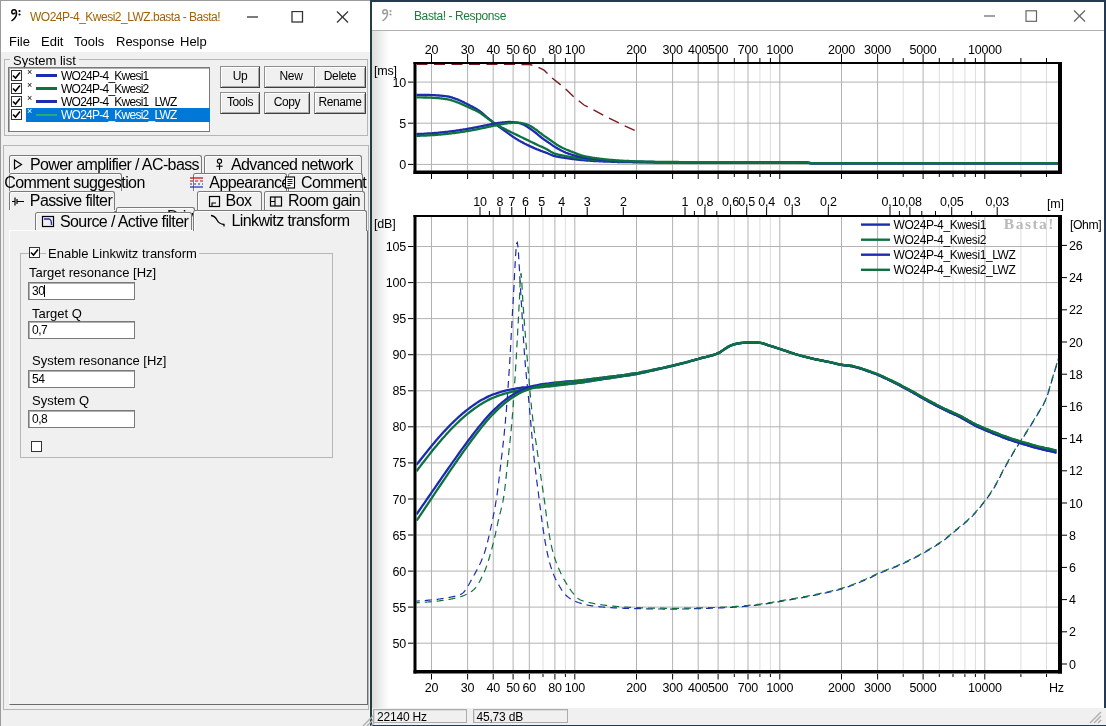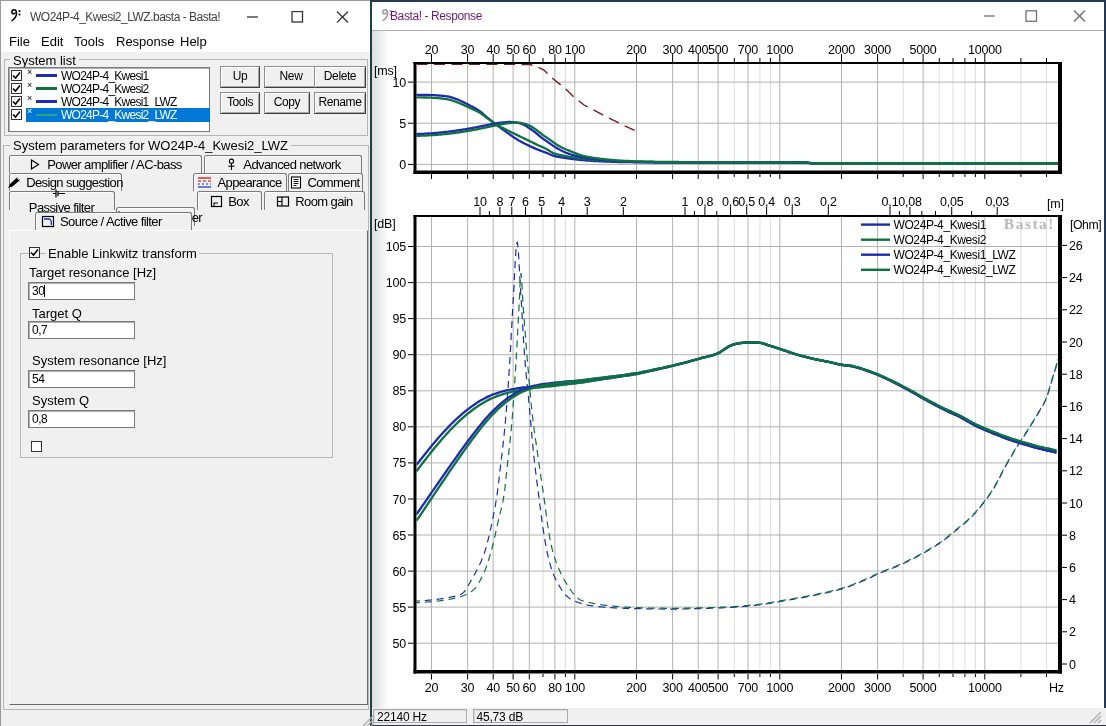--- a/index.html
+++ b/index.html
@@ -10,41 +10,41 @@
 .cb { position:absolute; width:11px; height:11px; background:#fff; border:1px solid #333; }
 .cb svg { position:absolute; left:0; top:0; }
 .btn { position:absolute; height:22px; background:#f0f0f0; border:1px solid;
   border-color:#8e8e8e #3f3f3f #3f3f3f #8e8e8e;
   box-shadow:inset 1px 1px 0 #fff, inset -1px -1px 0 #a8a8a8;
   font-size:12px; letter-spacing:-0.4px; text-align:center; line-height:19px; color:#000; }
 .gbox { position:absolute; border:1px solid #b6b6b6; }
 .tab { position:absolute; background:#f0f0f0; border:1px solid #7a7a7a; border-bottom:none;
   border-radius:2.5px 2.5px 0 0; box-shadow:inset 1px 1px 0 #fdfdfd;
   display:flex; align-items:center; justify-content:center; white-space:nowrap;
-  font-size:13px; letter-spacing:-0.6px; color:#000; }
+  font-size:16px; letter-spacing:-0.6px; color:#000; }
 .tab .ti { display:inline-flex; margin-right:5px; align-items:center; }
 .tab.sel { z-index:5; background:#f0f0f0; }
 .inp { position:absolute; width:107px; height:18px; background:#fff; border:1px solid #7a7a7a;
   box-shadow:inset 1px 1px 0 #b0b0b0; font-size:12px; letter-spacing:-0.5px; padding:1px 0 0 3px; }
 .caret { display:inline-block; width:1px; height:12px; background:#000; vertical-align:-2px; }
 .statcell { position:absolute; height:14.5px; border:1px solid #ababab;
   box-shadow:inset 1px 1px 0 #dcdcdc; font-size:12px; letter-spacing:-0.2px; padding-left:3px; color:#000;
   background:#f0f0f0; white-space:nowrap; }
 </style></head>
 <body>
 <div id="screen">
 
 <div id="rightwin">
   <div style="position:absolute;left:0;top:0;width:736px;height:30px;background:#fff"></div>
   <div style="position:absolute;left:11px;top:8px"><svg width="15" height="15" viewBox="0 0 15 15">
           <path d="M1.5,13 Q6.5,9.5 6.5,5.5 Q6.5,1.8 4,1.8 Q1.8,1.8 1.8,4 Q1.8,5.8 3.6,5.8 Q5,5.8 5,4.4" fill="none" stroke="#9a9a9a" stroke-width="1.5"></path>
           <circle cx="9.5" cy="3" r="1.1" fill="#9a9a9a"></circle>
           <circle cx="9.5" cy="6.5" r="1.1" fill="#9a9a9a"></circle>
         </svg></div>
-  <div style="position:absolute;left:20px;top:9px;font-size:12px;letter-spacing:-0.4px;color:#701a75">Basta! - Response</div>
+  <div style="position:absolute;left:44px;top:9px;font-size:12px;letter-spacing:-0.4px;color:#15803d">Basta! - Response</div>
   <svg style="position:absolute;left:613px;top:10px" width="14" height="12" viewBox="0 0 14 12">
         <line x1="1" y1="6" x2="12" y2="6" stroke="#666" stroke-width="1.2"></line>
       </svg>
   <svg style="position:absolute;left:655px;top:10px" width="16" height="12" viewBox="0 0 16 12">
         <rect x="1" y="0.8" width="10.5" height="10.5" fill="none" stroke="#666" stroke-width="1.2"></rect>
       </svg>
   <svg style="position:absolute;left:703px;top:10px" width="14" height="12" viewBox="0 0 14 12">
         <g stroke="#666" stroke-width="1.2">
           <line x1="1" y1="0.5" x2="12" y2="11.5"></line>
           <line x1="12" y1="0.5" x2="1" y2="11.5"></line>
@@ -413,21 +413,21 @@
 </div>
 
 <div id="leftwin">
   <div style="position:absolute;left:0;top:0;width:369px;height:30px;background:#fff"></div>
   <div style="position:absolute;left:0;top:30px;width:369px;height:21px;background:#fff"></div>
   <div style="position:absolute;left:9px;top:7px"><svg width="15" height="15" viewBox="0 0 15 15">
           <path d="M1.5,13 Q6.5,9.5 6.5,5.5 Q6.5,1.8 4,1.8 Q1.8,1.8 1.8,4 Q1.8,5.8 3.6,5.8 Q5,5.8 5,4.4" fill="none" stroke="#000" stroke-width="1.5"></path>
           <circle cx="9.5" cy="3" r="1.1" fill="#000"></circle>
           <circle cx="9.5" cy="6.5" r="1.1" fill="#000"></circle>
         </svg></div>
-  <div style="position:absolute;left:29px;top:9px;font-size:12px;letter-spacing:-0.5px;color:#404040">WO24P-4_Kwesi2_LWZ.basta - Basta!</div>
+  <div style="position:absolute;left:29px;top:9px;font-size:12px;letter-spacing:-0.5px;color:#a16207">WO24P-4_Kwesi2_LWZ.basta - Basta!</div>
   <svg style="position:absolute;left:245px;top:10px" width="13" height="12" viewBox="0 0 13 12">
         <line x1="1" y1="6" x2="12" y2="6" stroke="#333" stroke-width="1.3"></line>
       </svg>
   <svg style="position:absolute;left:290px;top:10px" width="13" height="12" viewBox="0 0 13 12">
         <rect x="1" y="0.5" width="10.5" height="10.5" fill="none" stroke="#333" stroke-width="1.3"></rect>
       </svg>
   <svg style="position:absolute;left:335px;top:10px" width="13" height="12" viewBox="0 0 13 12">
         <g stroke="#333" stroke-width="1.3">
           <line x1="1" y1="0.5" x2="12" y2="11.5"></line>
           <line x1="12" y1="0.5" x2="1" y2="11.5"></line>
@@ -476,21 +476,20 @@
       <div style="position:absolute;left:35px;top:112.5px;width:21px;height:2.4px;background:#2fa57c"></div>
       <div style="position:absolute;left:60px;top:106.8px;font-size:12px;letter-spacing:-0.75px;color:#fff">WO24P-4_Kwesi2_LWZ</div>
   <div class="btn" style="left:219px;top:65px;width:40px">Up</div>
       <div class="btn" style="left:263px;top:65px;width:54px">New</div>
       <div class="btn" style="left:313px;top:65px;width:52px">Delete</div>
       <div class="btn" style="left:219px;top:91px;width:40px">Tools</div>
       <div class="btn" style="left:263px;top:91px;width:46px">Copy</div>
       <div class="btn" style="left:313px;top:91px;width:52px">Rename</div>
 
   <div class="gbox" style="left:2px;top:143.5px;width:366px;height:565px"></div>
-  <div class="lbl" style="left:9px;top:137px;background:#f0f0f0;padding:0 3px">System parameters for WO24P-4_Kwesi2_LWZ</div>
   <div class="tab" style="left:7.5px;top:154px;width:193px;height:18px;">
         <span class="ti">
           <svg width="14" height="13" viewBox="0 0 14 13">
             <path d="M3.5,2 L10.5,6.5 L3.5,11 Z" fill="none" stroke="#000" stroke-width="1.2"></path>
           </svg>
         </span>
         <span>Power amplifier / AC-bass</span>
       </div>
       <div class="tab" style="left:203px;top:154px;width:158px;height:18px;">
         <span class="ti">
@@ -502,21 +501,21 @@
         </span>
         <span>Advanced network</span>
       </div>
       <div class="tab" style="left:7.5px;top:172px;width:113px;height:18px;">
         <span class="ti">
           <svg width="14" height="13" viewBox="0 0 14 13">
             <path d="M1,12 L3,8 L10,1.5 L13,4 L5.5,10.5 Z" fill="#000"></path>
             <path d="M10.5,2.5 L12,3.8" stroke="#fff" stroke-width="1"></path>
           </svg>
         </span>
-        <span>Design suggestion</span>
+        <span>Comment suggestion</span>
       </div>
       <div class="tab" style="left:122.5px;top:178px;width:68px;height:18px;margin-top:42px;">
         <span class="ti">
           <svg width="15" height="13" viewBox="0 0 15 13">
             <path d="M1,10 Q4.5,1 8,8" fill="none" stroke="#c00" stroke-width="1.3"></path>
             <path d="M7,11 Q10,4 14,9" fill="none" stroke="#1c2cb0" stroke-width="1.3"></path>
           </svg>
         </span>
         <span>Curves</span>
       </div>
@@ -542,21 +541,21 @@
             <g stroke="#000" stroke-width="0.9">
               <line x1="3.5" y1="3.5" x2="8.5" y2="3.5"></line>
               <line x1="3.5" y1="5.5" x2="8.5" y2="5.5"></line>
               <line x1="3.5" y1="7.5" x2="8.5" y2="7.5"></line>
               <line x1="3.5" y1="9.5" x2="6.5" y2="9.5"></line>
             </g>
           </svg>
         </span>
         <span>Comment</span>
       </div>
-      <div class="tab" style="left:7.5px;top:190px;width:106px;height:19px;flex-direction:column;">
+      <div class="tab" style="left:7.5px;top:190px;width:106px;height:19px;">
         <span class="ti">
           <svg width="14" height="13" viewBox="0 0 14 13">
             <path d="M1,6.5 L4,6.5 M4,2.5 L4,10.5 M6,4 L6,9 M6,6.5 L13,6.5" fill="none" stroke="#000" stroke-width="1.2"></path>
             <path d="M9,3.5 L9,9.5 M11.5,3.5 L11.5,9.5" fill="none" stroke="#000" stroke-width="0"></path>
           </svg>
         </span>
         <span>Passive filter</span>
       </div>
       <div class="tab" style="left:115px;top:206px;width:79px;height:19px;gap:44px;">
         <span class="ti">
@@ -585,20 +584,28 @@
         <span>Room gain</span>
       </div>
       <div class="tab" style="left:34px;top:211px;width:157px;height:18px;justify-content:flex-start;padding-left:5px;">
         <span class="ti">
           <svg width="14" height="13" viewBox="0 0 14 13">
             <rect x="1.5" y="1.5" width="11" height="10" fill="none" stroke="#000" stroke-width="1.2"></rect>
             <path d="M3,4 L8,4 Q10.5,4 10.5,10" fill="none" stroke="#1c2cb0" stroke-width="1.3"></path>
           </svg>
         </span>
         <span>Source / Active filter</span>
+      </div>
+      <div class="tab sel" style="left:192px;top:208.5px;width:174px;height:21px;">
+        <span class="ti">
+          <svg width="16" height="14" viewBox="0 0 16 14">
+            <path d="M1,1.5 Q5,2 7,6 Q9,10 14,10.5 L14,12.5" fill="none" stroke="#000" stroke-width="1.3"></path>
+          </svg>
+        </span>
+        <span>Linkwitz transform</span>
       </div>
   <div style="position:absolute;left:8px;top:228.5px;width:359px;height:475.5px;background:#f0f0f0;border:1px solid;border-color:#fdfdfd #6a6a6a #6a6a6a #fdfdfd;z-index:4"></div>
   <div style="position:absolute;left:8px;top:228.5px;width:370px;height:470px;z-index:6">
   <div style="position:absolute;left:-8px;top:-228.5px;width:370px;height:700px">
   <div class="gbox" style="left:19px;top:251.5px;width:313px;height:205px"></div>
           <div class="cb" style="left:28px;top:246px">
             <svg width="9" height="9" viewBox="0 0 9 9">
               <path d="M1,4.5 L3.5,7 L8,1.5" fill="none" stroke="#000" stroke-width="1.6"></path>
             </svg>
           </div>

